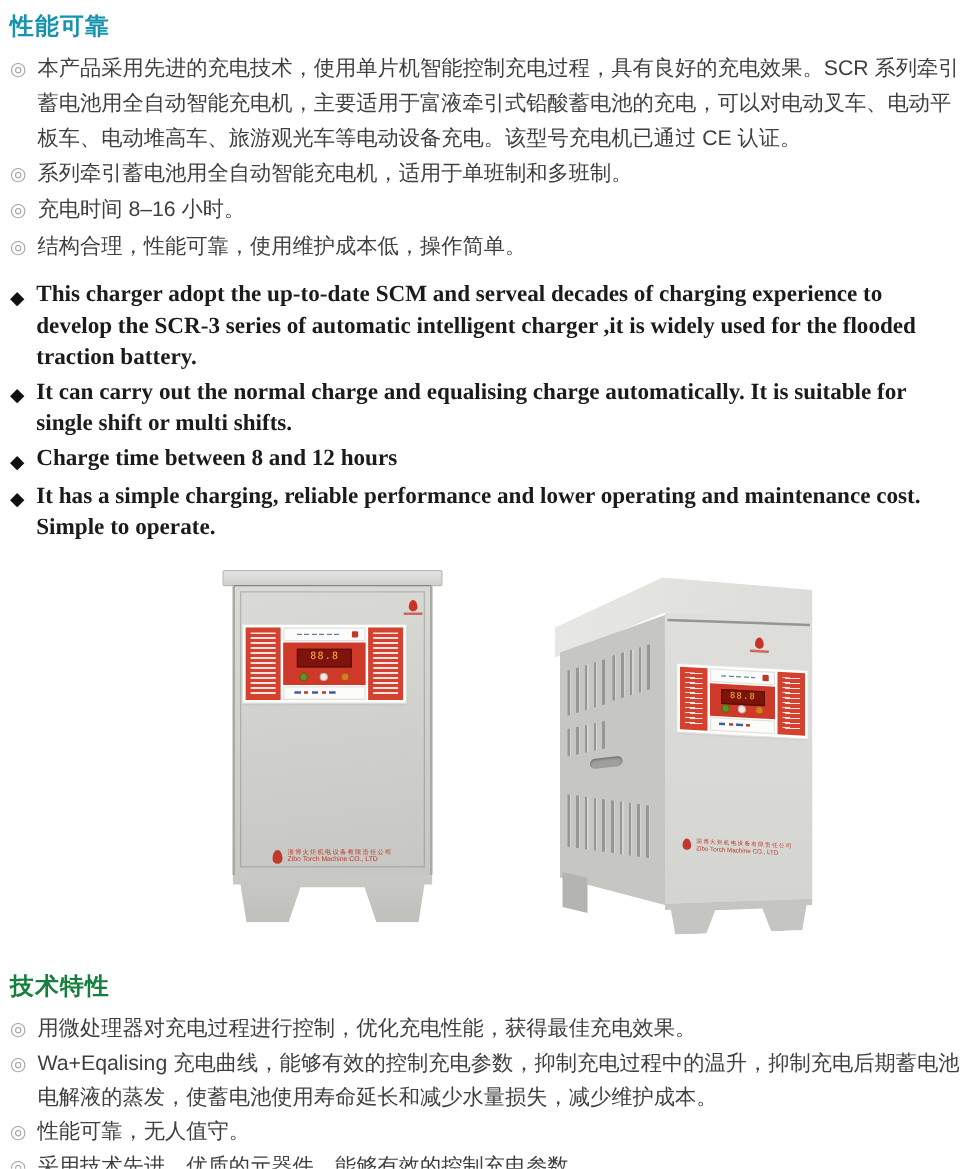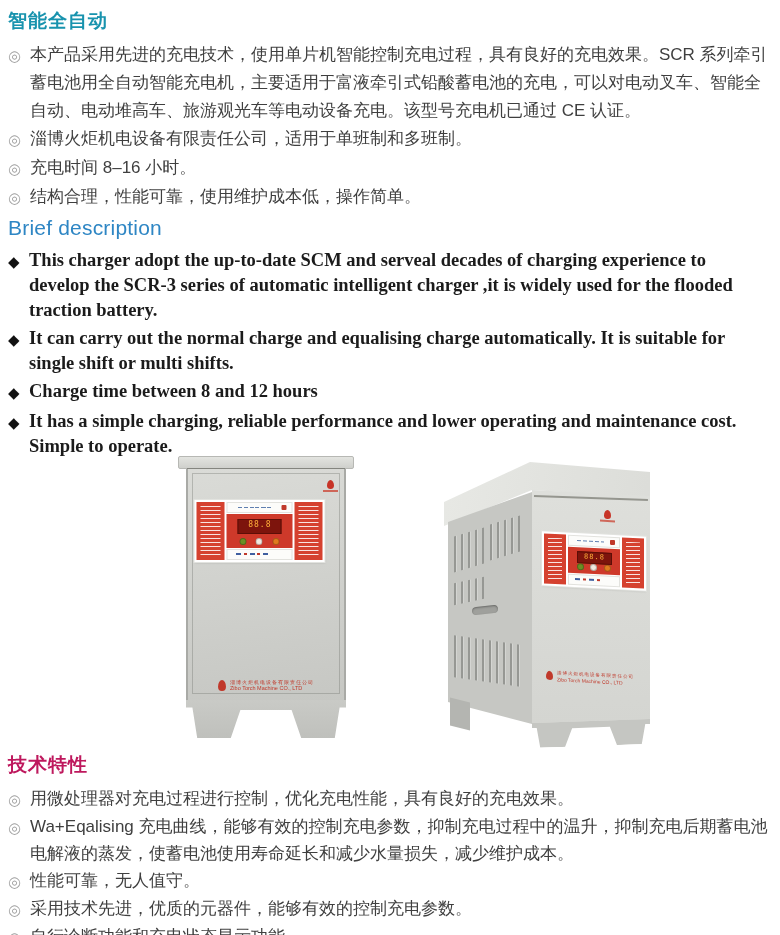--- a/index.html
+++ b/index.html
@@ -6,21 +6,21 @@
   body{
     width:780px;height:935px;overflow:hidden;background:#ffffff;
     font-family:"Liberation Sans",sans-serif;color:#3f3f3f;
     position:relative;
   }
   .page{position:absolute;inset:0;}
 
   
   .h-cn{font-size:19px;font-weight:bold;letter-spacing:1px;margin:0;padding:0;}
   .h-teal{color:#1893ae;}
-  .h-blue2{color:#be185d;}
+  .h-blue2{color:#15803d;margin-top:24px;}
   .h-en{font-size:21px;font-weight:400;color:#2e86c4;margin:0;letter-spacing:.2px;}
 
   #sec-product-use{position:absolute;left:8px;top:8px;right:10px;}
   #sec-brief{position:absolute;left:8px;top:216px;right:10px;}
   #sec-images{position:absolute;left:0;top:446px;width:780px;height:302px;}
   #sec-tech{position:absolute;left:8px;top:752px;right:10px;}
 
   
   .cn-list{margin-top:7px;}
   .cn-item{display:flex;font-size:17px;line-height:28px;color:#3f3f3f;}
@@ -100,47 +100,46 @@
   .rt-legs{position:absolute;left:94px;top:273px;width:118px;height:25px;background:#c5c6c2;transform:skewY(-2deg);
     clip-path:polygon(0 0,100% 0,100% 20%,96% 20%,93% 100%,72% 100%,66% 26%,34% 26%,28% 100%,7% 100%,4% 20%,0 20%);}
   .rt-sideleg{position:absolute;left:12px;top:252px;width:20px;height:28px;background:#b4b5b1;transform:skewY(14deg);}
 </style>
 </head>
 <body>
 
 <div class="page">
 
   <div id="sec-product-use">
-    <h2 class="h-cn h-teal">智能全自动</h2>
+    <h2 class="h-cn h-teal">性能可靠</h2>
     <div class="cn-list">
 
         <div class="cn-item">
           <span class="b-circle">◎</span>
-          <span class="cn-text">本产品采用先进的充电技术，使用单片机智能控制充电过程，具有良好的充电效果。SCR 系列牵引蓄电池用全自动智能充电机，主要适用于富液牵引式铅酸蓄电池的充电，可以对电动叉车、智能全自动、电动堆高车、旅游观光车等电动设备充电。该型号充电机已通过 CE 认证。</span>
-        </div>
-
-        <div class="cn-item">
-          <span class="b-circle">◎</span>
-          <span class="cn-text">淄博火炬机电设备有限责任公司，适用于单班制和多班制。</span>
+          <span class="cn-text">本产品采用先进的充电技术，使用单片机智能控制充电过程，具有良好的充电效果。SCR 系列牵引蓄电池用全自动智能充电机，主要适用于富液牵引式铅酸蓄电池的充电，可以对电动叉车、电动平板车、电动堆高车、旅游观光车等电动设备充电。该型号充电机已通过 CE 认证。</span>
+        </div>
+
+        <div class="cn-item">
+          <span class="b-circle">◎</span>
+          <span class="cn-text">系列牵引蓄电池用全自动智能充电机，适用于单班制和多班制。</span>
         </div>
 
         <div class="cn-item">
           <span class="b-circle">◎</span>
           <span class="cn-text">充电时间 8–16 小时。</span>
         </div>
 
         <div class="cn-item">
           <span class="b-circle">◎</span>
           <span class="cn-text">结构合理，性能可靠，使用维护成本低，操作简单。</span>
         </div>
       </div>
   </div>
 
   <div id="sec-brief">
-    <h2 class="h-en">Brief description</h2>
     <div class="en-list">
 
         <div class="en-item">
           <span class="b-diamond">◆</span>
           <span class="en-text">This charger adopt the up-to-date SCM and serveal decades of charging experience to develop the SCR-3 series of automatic intelligent charger ,it is widely used for the flooded traction battery.</span>
         </div>
 
         <div class="en-item">
           <span class="b-diamond">◆</span>
           <span class="en-text">It can carry out the normal charge and equalising charge automatically. It is suitable for single shift or multi shifts.</span>
@@ -239,21 +238,21 @@
       <div class="rt-legs"></div>
     </div>
   </div>
 
   <div id="sec-tech">
     <h2 class="h-cn h-blue2">技术特性</h2>
     <div class="cn-list tech-list">
 
         <div class="cn-item">
           <span class="b-circle">◎</span>
-          <span class="cn-text">用微处理器对充电过程进行控制，优化充电性能，具有良好的充电效果。</span>
+          <span class="cn-text">用微处理器对充电过程进行控制，优化充电性能，获得最佳充电效果。</span>
         </div>
 
         <div class="cn-item">
           <span class="b-circle">◎</span>
           <span class="cn-text">Wa+Eqalising 充电曲线，能够有效的控制充电参数，抑制充电过程中的温升，抑制充电后期蓄电池电解液的蒸发，使蓄电池使用寿命延长和减少水量损失，减少维护成本。</span>
         </div>
 
         <div class="cn-item">
           <span class="b-circle">◎</span>
           <span class="cn-text">性能可靠，无人值守。</span>

